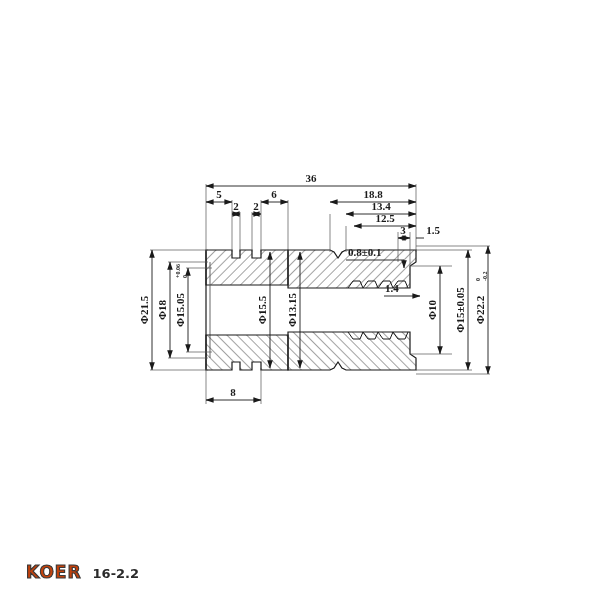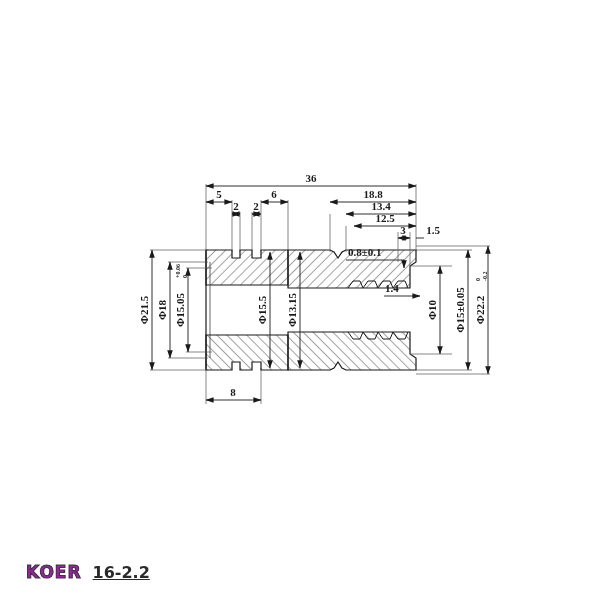--- a/index.html
+++ b/index.html
@@ -16,31 +16,30 @@
   .logo-wrap{
     position:absolute;
     left:26px;bottom:18px;
     display:flex;align-items:baseline;gap:11px;
   }
   .logo-mark{
     font-family:"DejaVu Sans", sans-serif;
     font-size:17px;
     font-weight:700;
     letter-spacing:1px;
-    color:#a21caf;
+    color:#c2410c;
     -webkit-text-stroke:1.1px #3a3a3a;
     text-shadow:0 0 0 #3a3a3a;
   }
   .logo-model{
     font-family:"DejaVu Sans", sans-serif;
-    font-size:16px;
+    font-size:13px;
     font-weight:700;
     color:#2a2a2a;
     letter-spacing:0px;
-    text-decoration:underline;
   }
 </style>
 </head>
 <body>
 
 <div id="drawing-root">
 <svg width="600" height="600" viewBox="0 0 600 600">
   <defs>
     <pattern id="hatch45" width="7" height="7" patternTransform="rotate(45)" patternUnits="userSpaceOnUse">
       <line x1="0" y1="0" x2="0" y2="7" stroke="#333333" stroke-width="0.9"></line>

